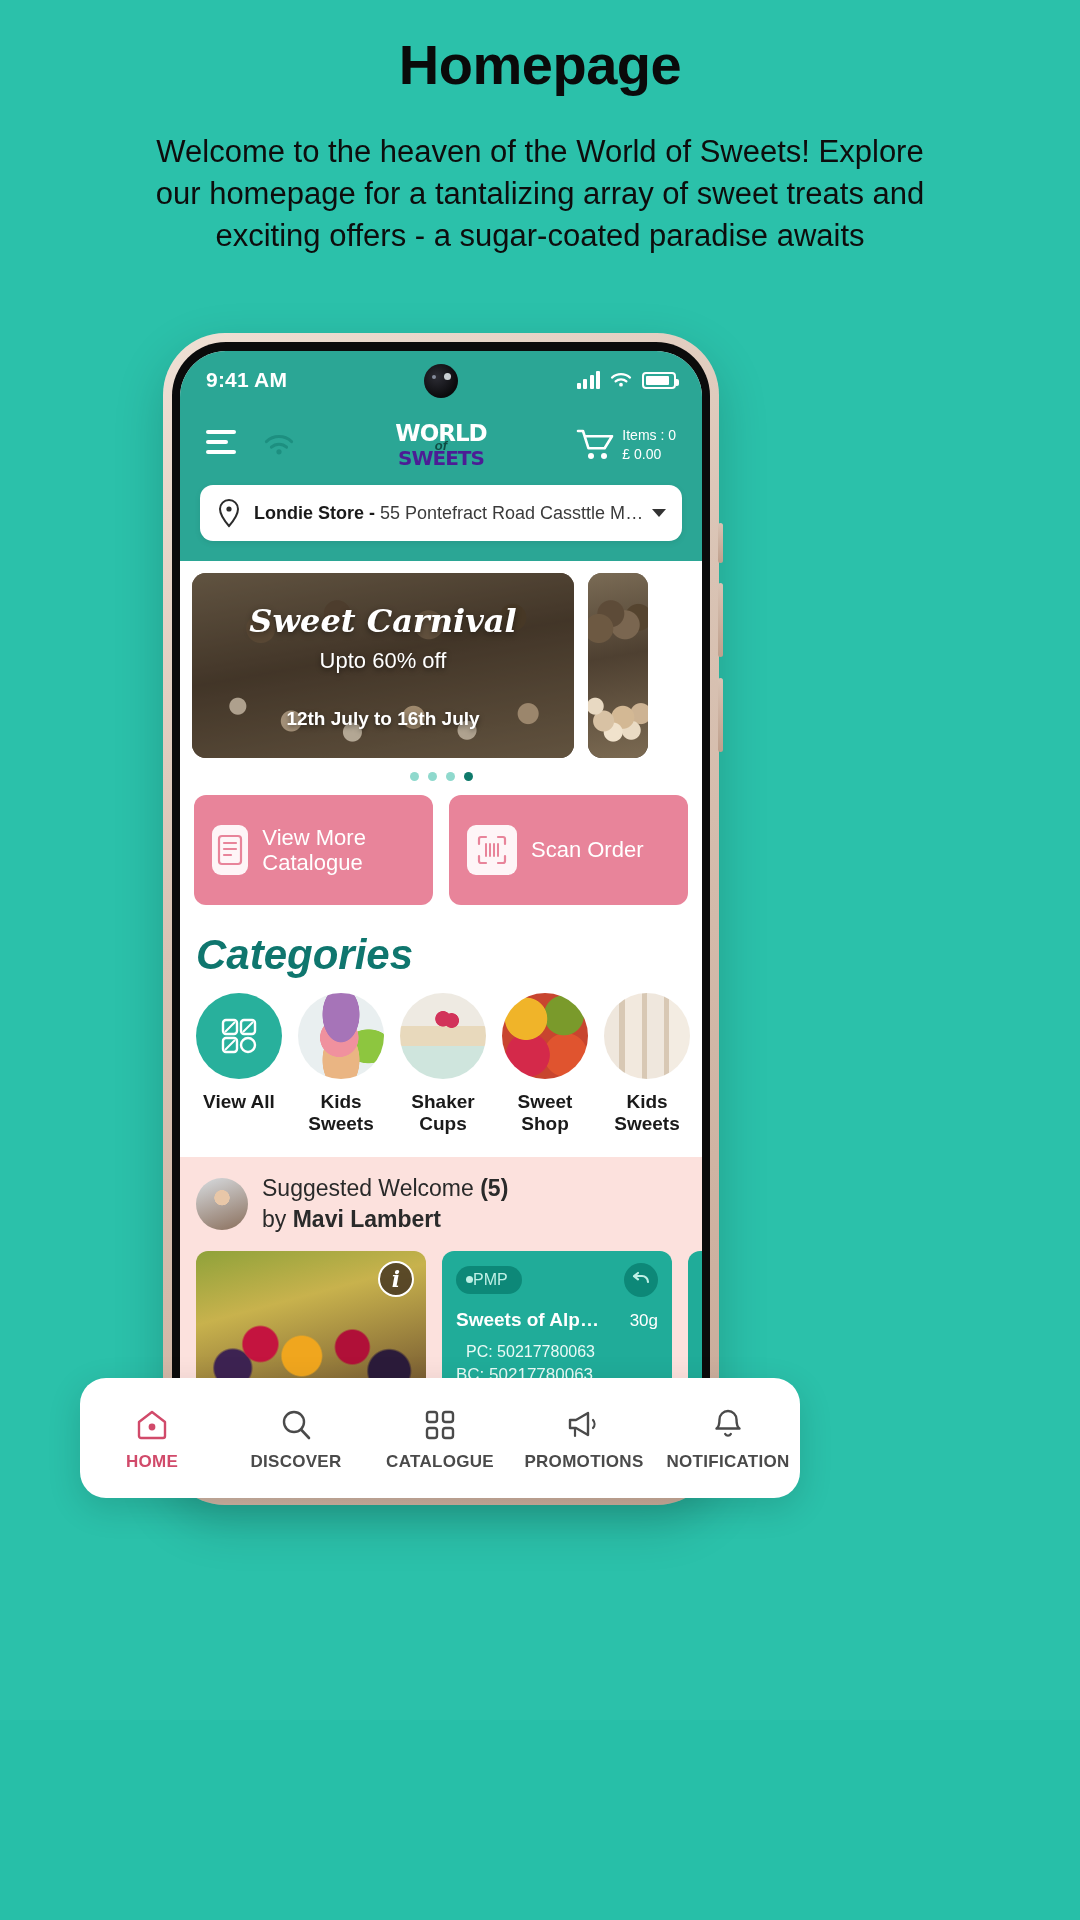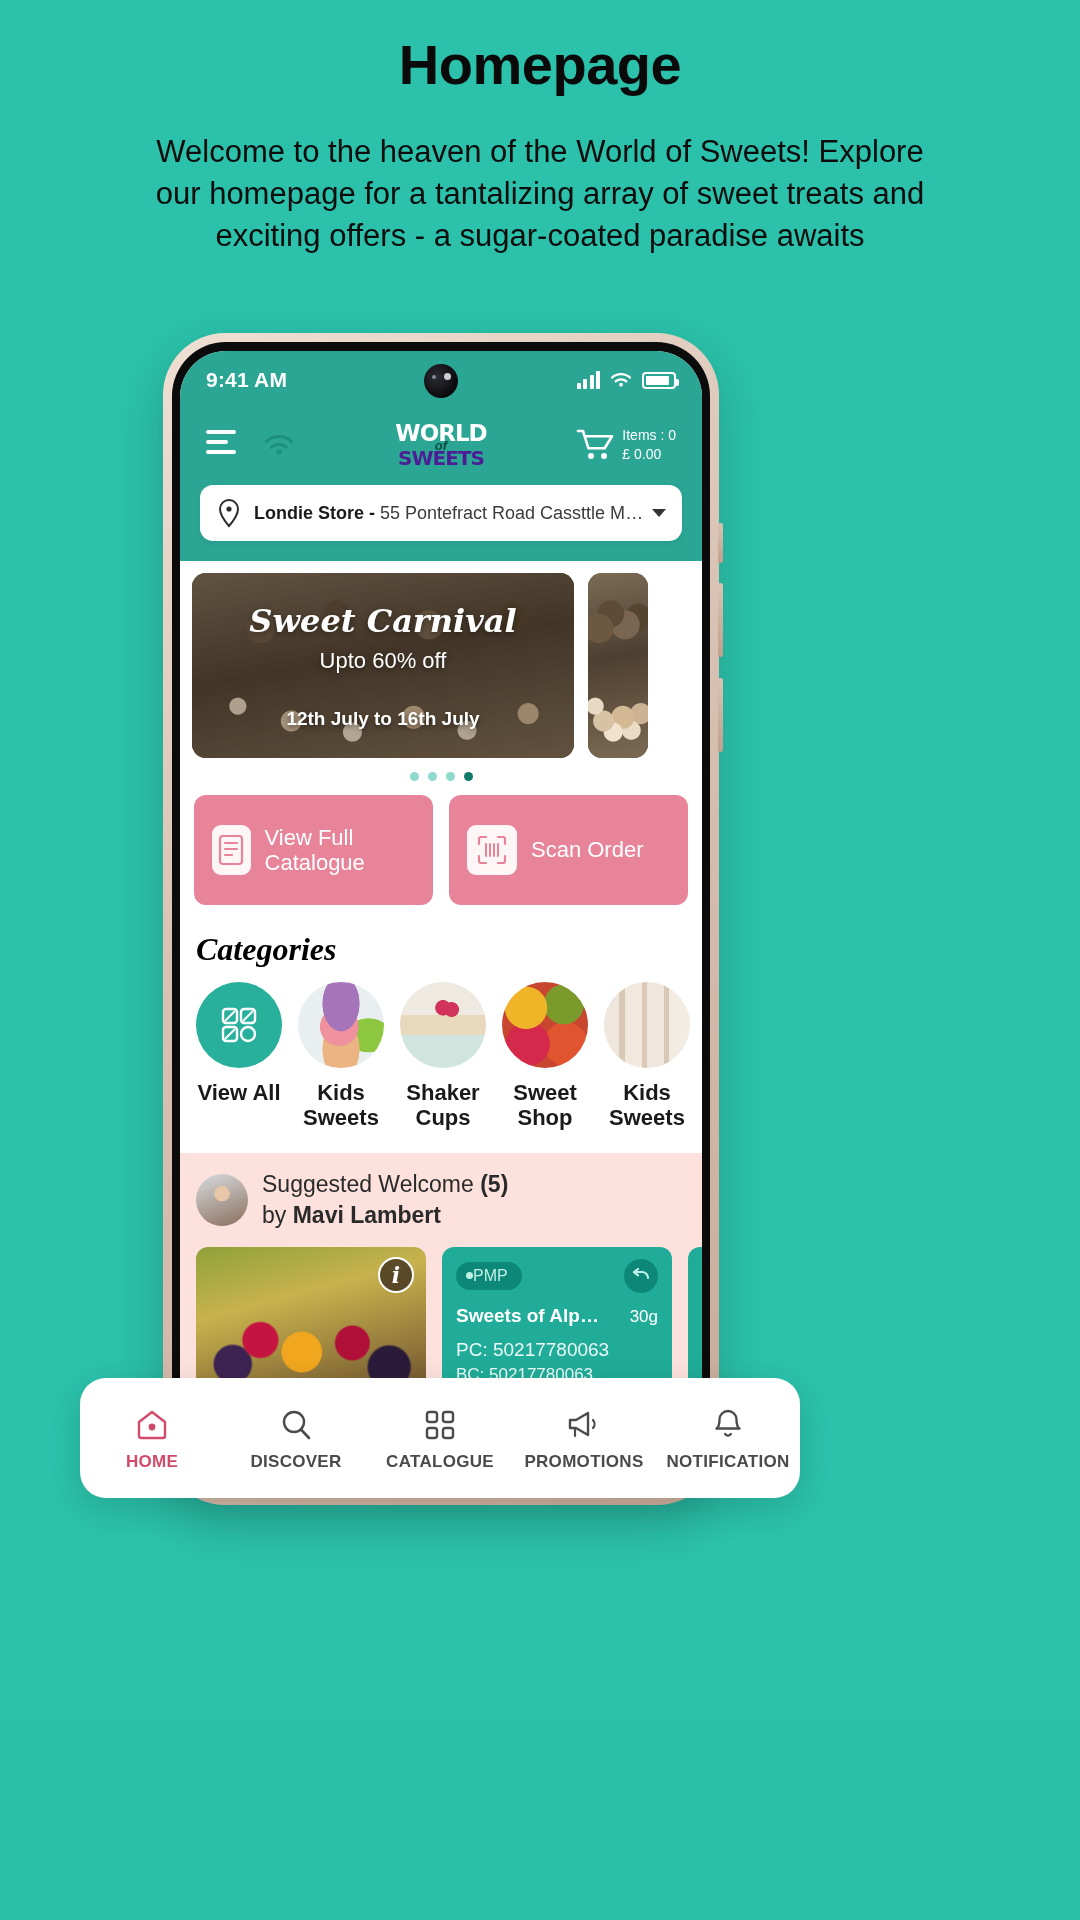--- a/index.html
+++ b/index.html
@@ -191,28 +191,28 @@
     display:flex; align-items:center; gap:14px; padding:0 18px; cursor:pointer;
   }
   .act .box {
     width:50px;height:50px;border-radius:9px;background:rgba(255,255,255,.92);
     display:flex;align-items:center;justify-content:center;
   }
   .act .lbl { color:#fff; font-size:22px; line-height:1.15; }
 
   
   .cat-head {
-    font-family:Liberation Serif, serif; font-style:italic; font-weight:700;
-    font-size:32px; color:#000000; padding: 26px 0 14px 16px;
+    font-family:Liberation Sans, sans-serif; font-style:italic; font-weight:700;
+    font-size:42px; color:#0f766e; padding: 26px 0 14px 16px;
   }
   .cats { display:flex; gap:16px; padding-left:16px; }
   .cat { flex:0 0 auto; width:86px; text-align:center; }
   .cat .av { width:86px;height:86px;border-radius:50%;overflow:hidden; }
   .cat .av.viewall { background:#28b09c; display:flex;align-items:center;justify-content:center; }
-  .cat .nm { font-size:22px;font-weight:700;color:#1a1a1a;margin-top:12px;line-height:1.15; }
+  .cat .nm { font-size:19px;font-weight:700;color:#1a1a1a;margin-top:12px;line-height:1.15; }
   .av.macaron { background:
       radial-gradient(ellipse at 50% 25%, #a674b8 0 30%, transparent 31%),
       radial-gradient(ellipse at 48% 52%, #f0919e 0 30%, transparent 31%),
       radial-gradient(ellipse at 50% 78%, #eab583 0 30%, transparent 31%),
       radial-gradient(ellipse at 82% 62%, #8dc63f 0 22%, transparent 23%),
       #e9eff0; }
   .av.cake { background:
       radial-gradient(circle at 50% 30%, #d2335a 0 10%, transparent 11%),
       radial-gradient(circle at 60% 32%, #d2335a 0 9%, transparent 10%),
       linear-gradient(180deg,#eeeae2 0 38%, #e8d9bc 38% 62%, #cfe5dd 62% 100%); }
@@ -267,21 +267,21 @@
     font-size:16px; display:flex; align-items:center; gap:0; color:#bff0e6;
   }
   .pmp i { width:7px;height:7px;border-radius:50%;background:#bff0e6;display:block; }
   .refresh {
     margin-left:auto; width:34px;height:34px;border-radius:50%;background:#0d8878;
     display:flex;align-items:center;justify-content:center;
   }
   .pname { font-size:19px;font-weight:700;margin-top:12px;display:flex;align-items:baseline;gap:6px;}
   .pname span.nm { white-space:nowrap;overflow:hidden;text-overflow:ellipsis; max-width:150px;}
   .pname span.wt { font-weight:400;font-size:17px;margin-left:auto;}
-  .pcode { font-size:19px; margin-top:12px; color:#eafaf6; }
+  .pcode { font-size:16px; margin-top:12px; color:#eafaf6;margin-left:10px; }
   .pcode2 { font-size:17px; margin-top:4px; color:#eafaf6; }
   .pcard3 { flex:0 0 auto; width:40px;height:150px;border-radius:12px;background:#20ac99; }
 
   
   .bottomnav {
     position:absolute; left:80px; top:1378px;
     width:720px; height:120px; background:#fff;
     border-radius:26px; display:flex; align-items:center;
     box-shadow:0 10px 34px rgba(0,0,0,.14);
     z-index: 5;
@@ -398,21 +398,21 @@
           <div class="actions">
             <div class="act">
               <div class="box">
                 <svg width="28" height="32" viewBox="0 0 28 32">
                   <rect x="3" y="2" width="22" height="28" rx="3" stroke="#e8849a" stroke-width="2.2" fill="none"></rect>
                   <line x1="8" y1="9" x2="20" y2="9" stroke="#e8849a" stroke-width="2.2" stroke-linecap="round"></line>
                   <line x1="8" y1="15" x2="20" y2="15" stroke="#e8849a" stroke-width="2.2" stroke-linecap="round"></line>
                   <line x1="8" y1="21" x2="15" y2="21" stroke="#e8849a" stroke-width="2.2" stroke-linecap="round"></line>
                 </svg>
               </div>
-              <div class="lbl">View Full Catalogue</div>
+              <div class="lbl">View More Catalogue</div>
             </div>
             <div class="act">
               <div class="box">
                 <svg width="30" height="30" viewBox="0 0 30 30">
                   <path d="M2 9V4a2 2 0 0 1 2-2h5M21 2h5a2 2 0 0 1 2 2v5M28 21v5a2 2 0 0 1-2 2h-5M9 28H4a2 2 0 0 1-2-2v-5" stroke="#e8849a" stroke-width="2.2" fill="none" stroke-linecap="round"></path>
                   <g stroke="#e8849a" stroke-width="2" stroke-linecap="round">
                     <line x1="9" y1="9" x2="9" y2="21"></line>
                     <line x1="13" y1="9" x2="13" y2="21"></line>
                     <line x1="17" y1="9" x2="17" y2="21"></line>
                     <line x1="21" y1="9" x2="21" y2="21"></line>

